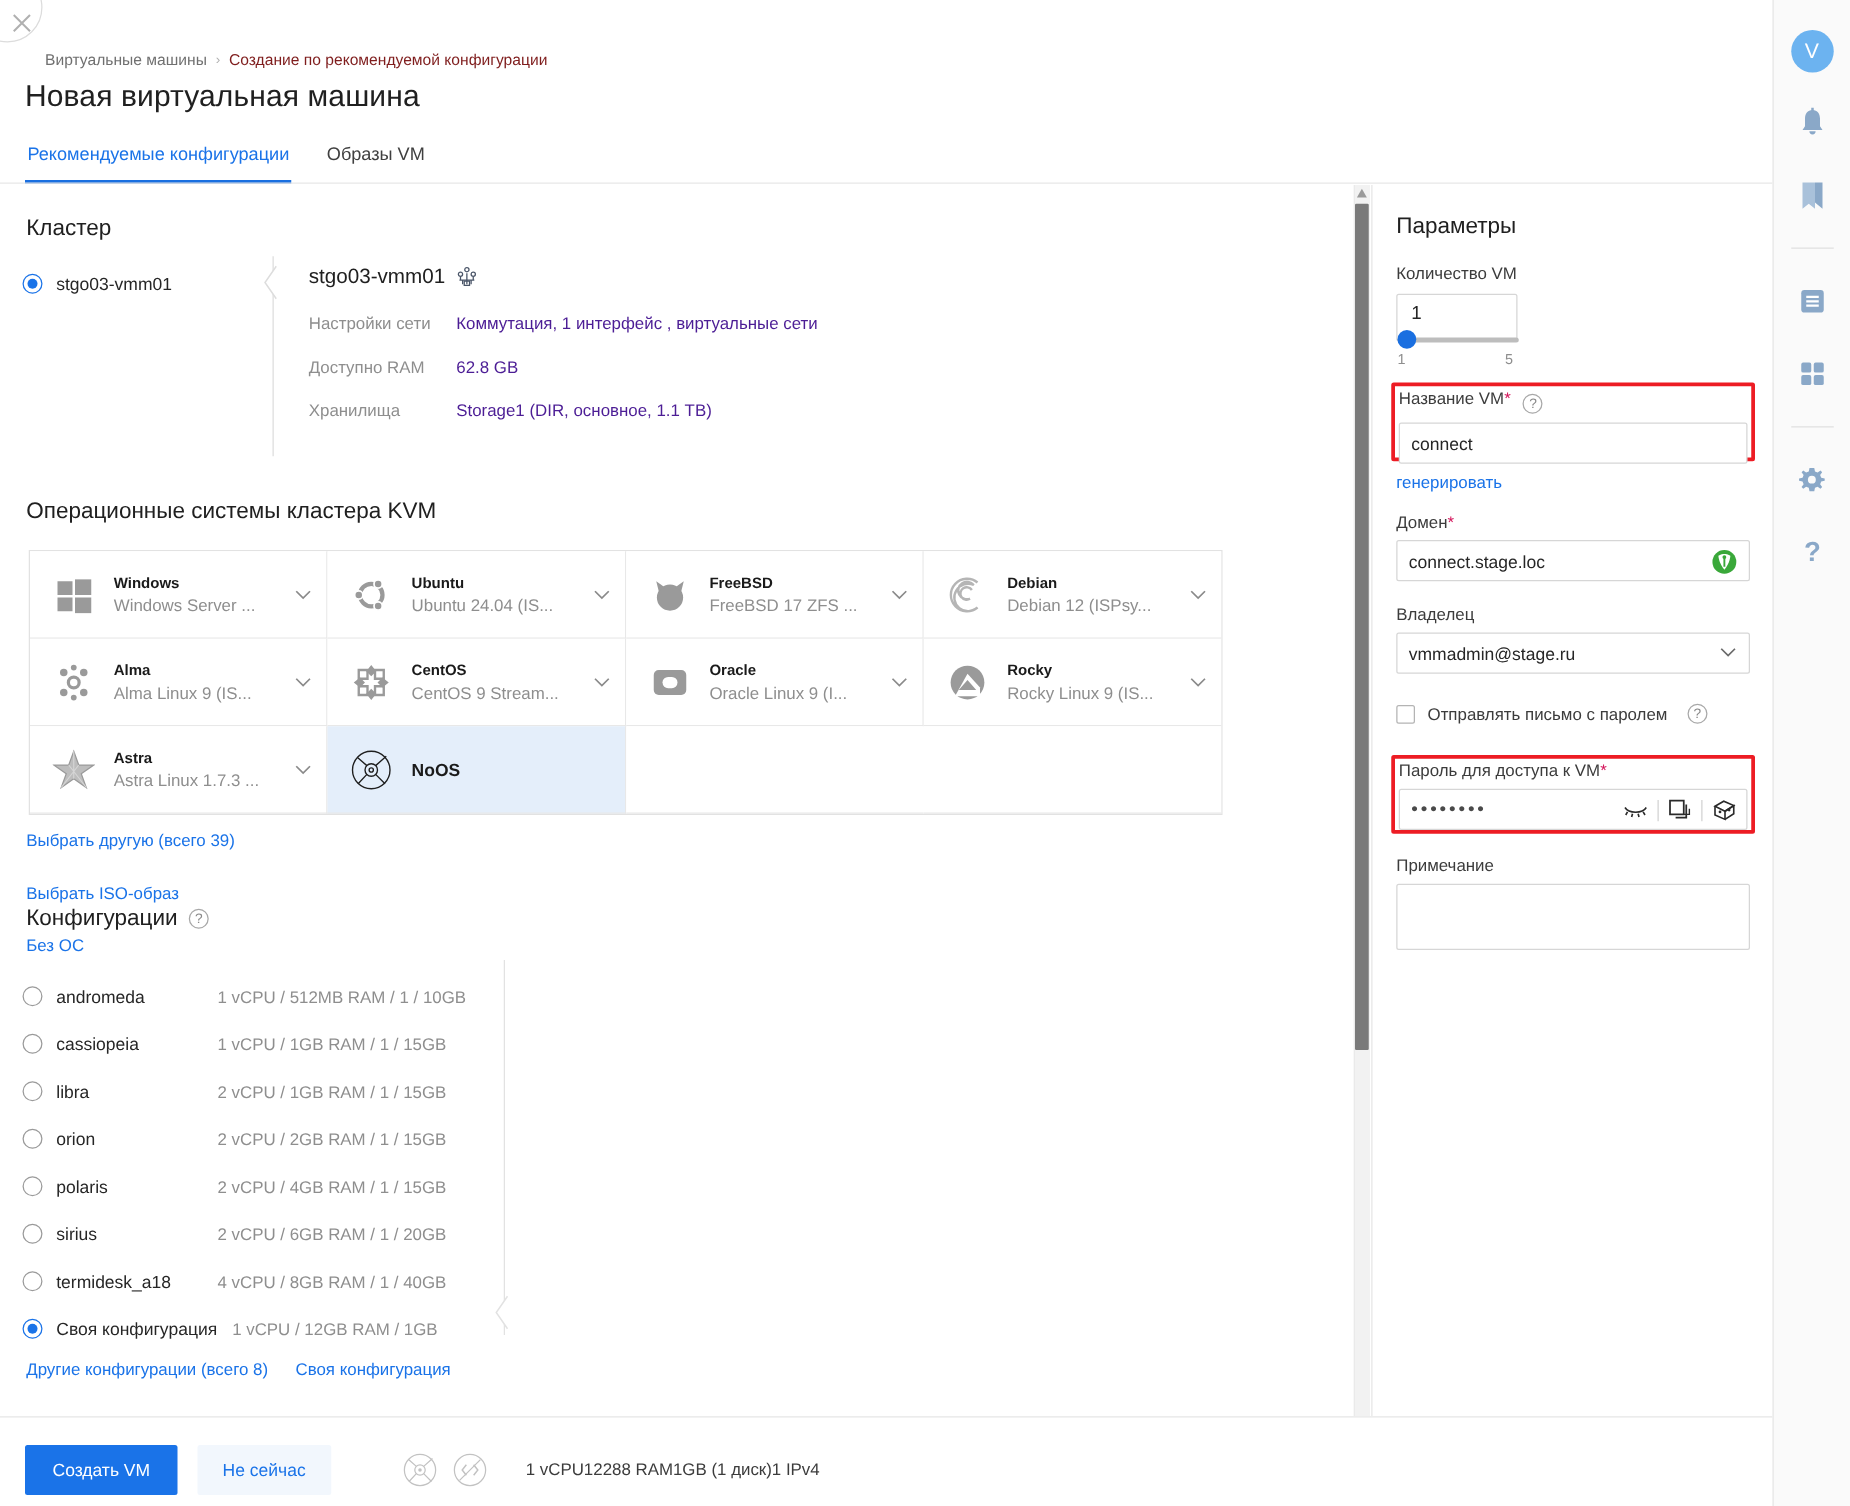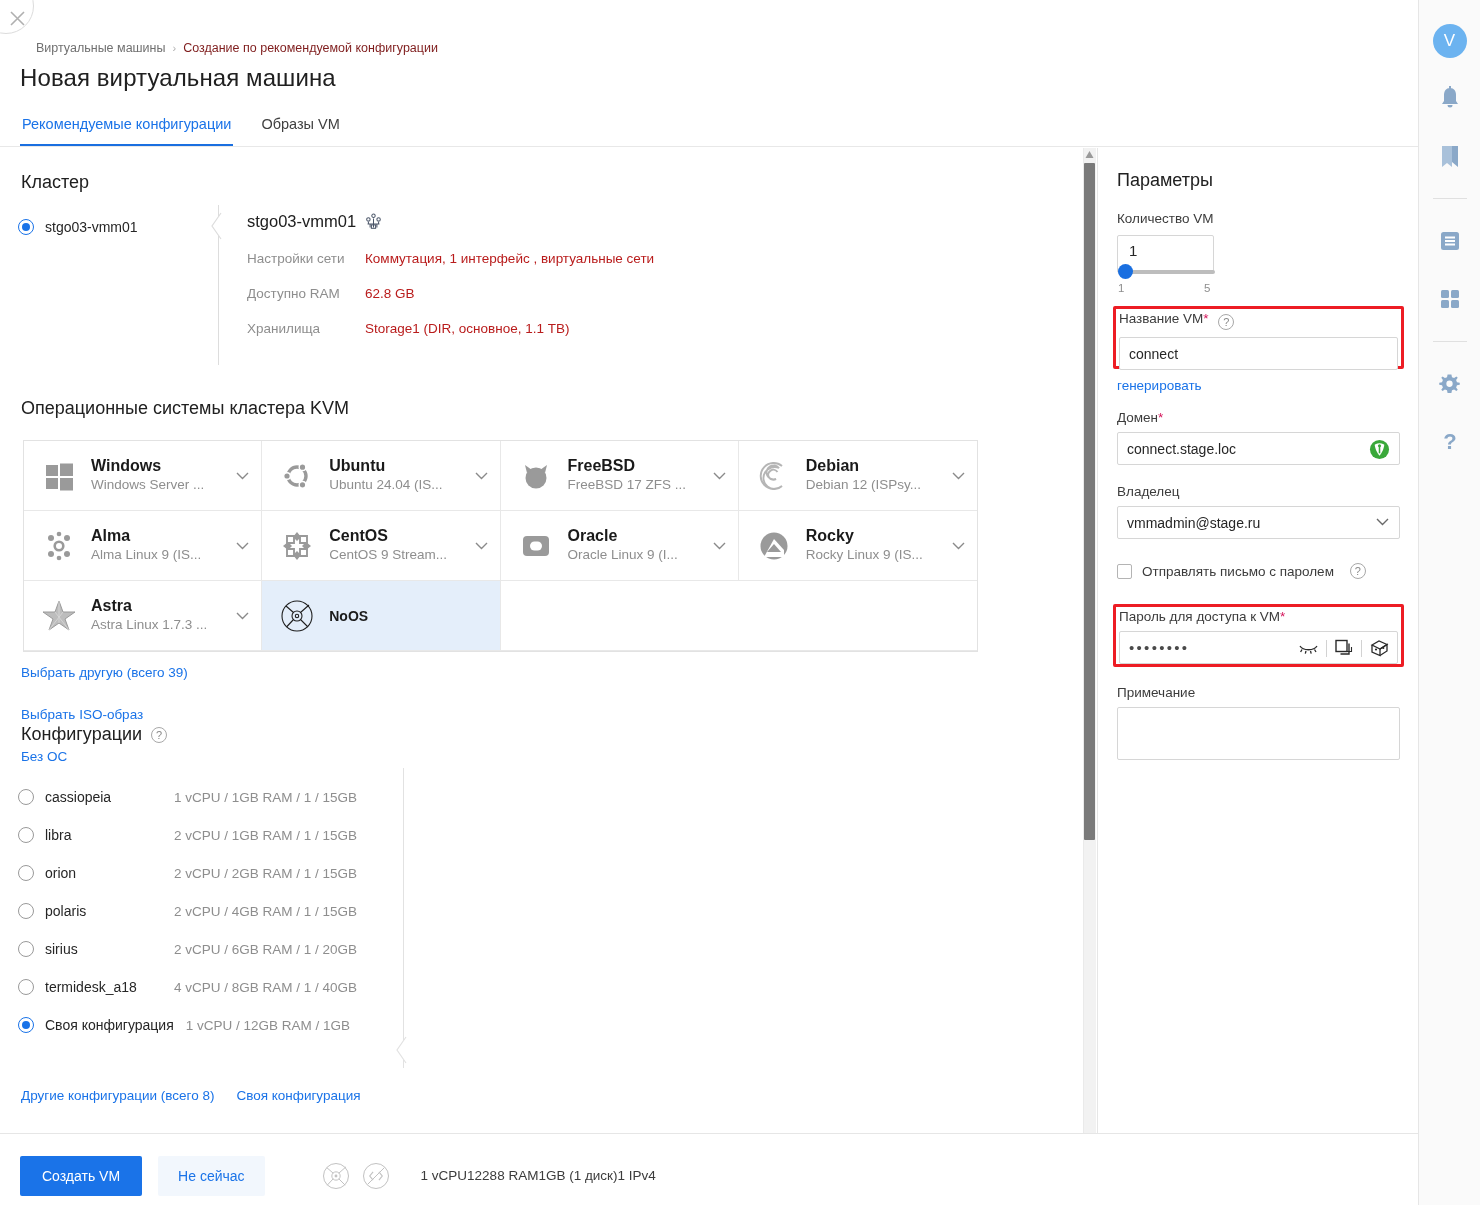--- a/index.html
+++ b/index.html
@@ -62,38 +62,38 @@
   #cluster-radio .lbl { font-size:14px; color:#262626; }
 
   #cluster-divider { position:absolute; left:218px; top:205px; width:1px; height:160px; background:#dddddd; }
   #cluster-chevron { position:absolute; left:210px; top:212px; width:12px; height:28px; }
 
   #cluster-detail { position:absolute; left:247px; top:212px; width:700px; }
   #cluster-name-row { display:flex; align-items:center; gap:9px; }
   #cluster-name { font-size:16.5px; color:#202020; }
   .kv-row { display:flex; margin-top:20px; font-size:13.5px; }
   .kv-key { width:118px; color:#8e8e8e; flex:none; }
-  .kv-val { color:#b91c1c; }
+  .kv-val { color:#4c1d95; }
 
   #os-title { position:absolute; left:21px; top:398px; }
   #os-grid {
     position:absolute; left:23px; top:440px;
     width:955px; border:1px solid #e2e2e2; background:#fff;
     display:grid; grid-template-columns:repeat(4, 1fr);
   }
   .os-cell {
     height:70px; border-right:1px solid #e8e8e8; border-bottom:1px solid #e8e8e8;
     display:flex; align-items:center; padding:0 12px 0 16px; gap:13px; cursor:pointer; background:#fff;
   }
   .os-cell:nth-child(4n) { border-right:none; }
   .os-cell.sel { background:#e4eefa; }
   .os-cell.blank { background:#fff; cursor:default; border-right:none; }
   .os-ico { width:38px; height:38px; flex:none; display:flex; align-items:center; justify-content:center; color:#9a9a9a; }
   .os-txt { flex:1; min-width:0; }
-  .os-name { font-size:16px; font-weight:bold; color:#1a1a1a; line-height:18px; }
+  .os-name { font-size:12px; font-weight:bold; color:#1a1a1a; line-height:18px; }
   .os-ver { font-size:13.5px; color:#8e8e8e; line-height:19px; white-space:nowrap; overflow:hidden; text-overflow:ellipsis; }
   .os-caret { color:#8a8a8a; flex:none; margin-left:4px; }
   .os-cell.noos .os-name { font-size:14px; }
 
   #os-links { position:absolute; left:21px; top:665px; display:flex; gap:27px; font-size:13.5px;flex-direction:column; }
   .blue-link { color:#1a73e8; cursor:pointer; }
 
   #cfg-title { position:absolute; left:21px; top:724px; display:flex; align-items:center; gap:9px; }
   .help-circle {
     width:16px; height:16px; border-radius:50%; border:1px solid #a8a8a8; color:#8a8a8a;
@@ -441,20 +441,27 @@
       <span class="blue-link">Выбрать ISO-образ</span>
       <span class="blue-link">Без ОС</span>
     </div>
 
     <div id="cfg-title">
       <span class="section-title">Конфигурации</span>
       <span class="help-circle">?</span>
     </div>
 
     <div id="cfg-list">
+      <div class="cfg-row">
+        <div class="nm-wrap">
+          <span class="radio"></span>
+          <span class="cfg-name">andromeda</span>
+          <span class="cfg-spec">1 vCPU / 512MB RAM / 1 / 10GB</span>
+        </div>
+      </div>
       <div class="cfg-row">
         <div class="nm-wrap">
           <span class="radio"></span>
           <span class="cfg-name">cassiopeia</span>
           <span class="cfg-spec">1 vCPU / 1GB RAM / 1 / 15GB</span>
         </div>
       </div>
       <div class="cfg-row">
         <div class="nm-wrap">
           <span class="radio"></span>

